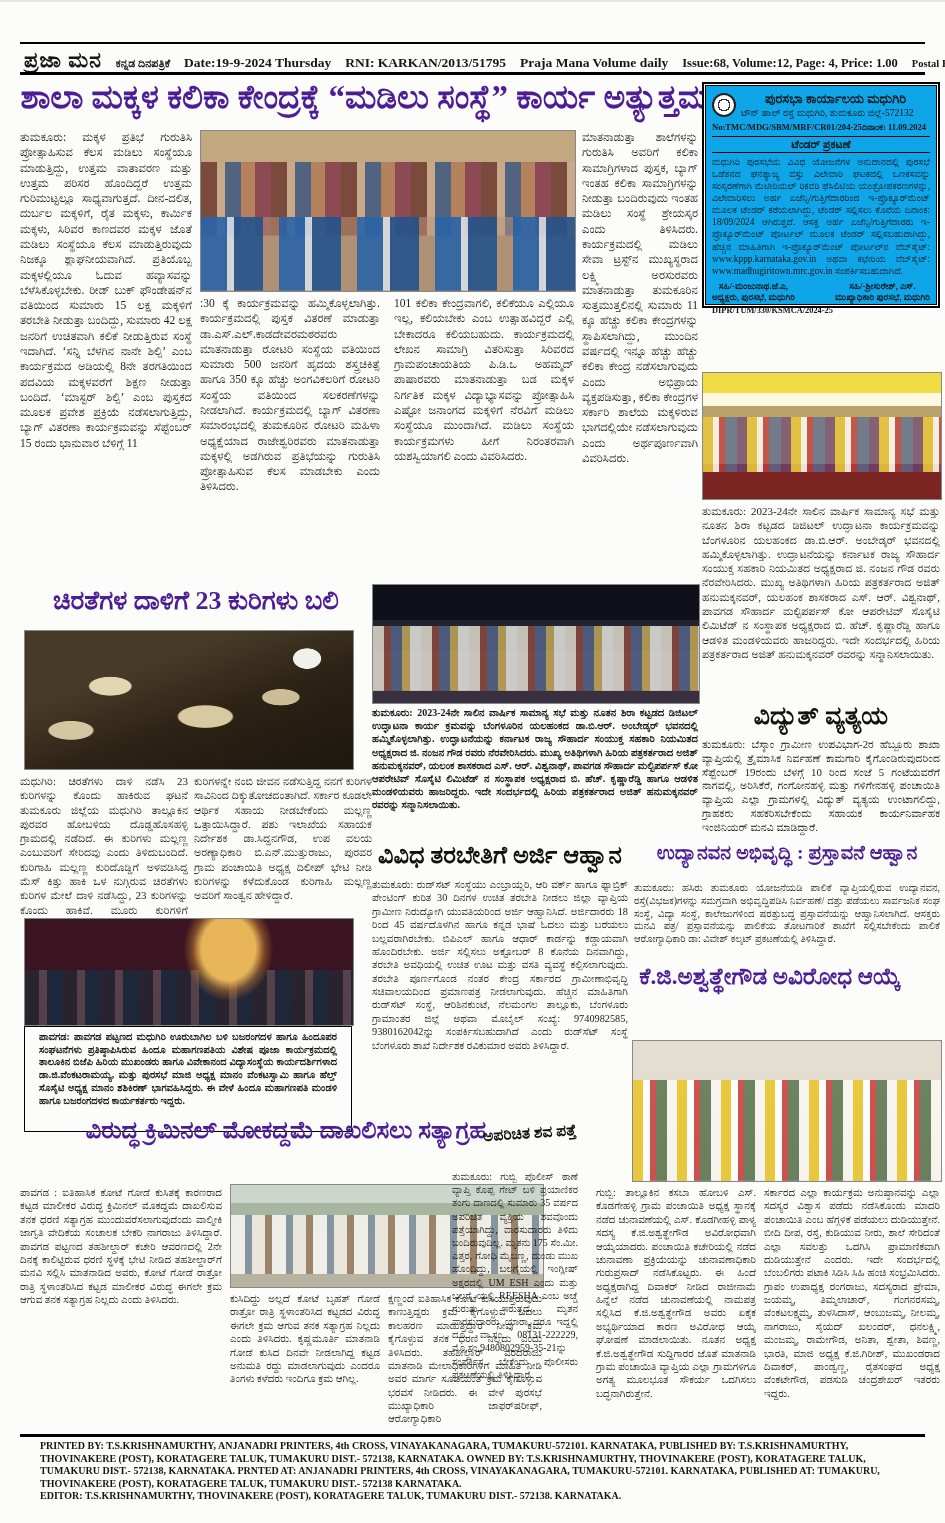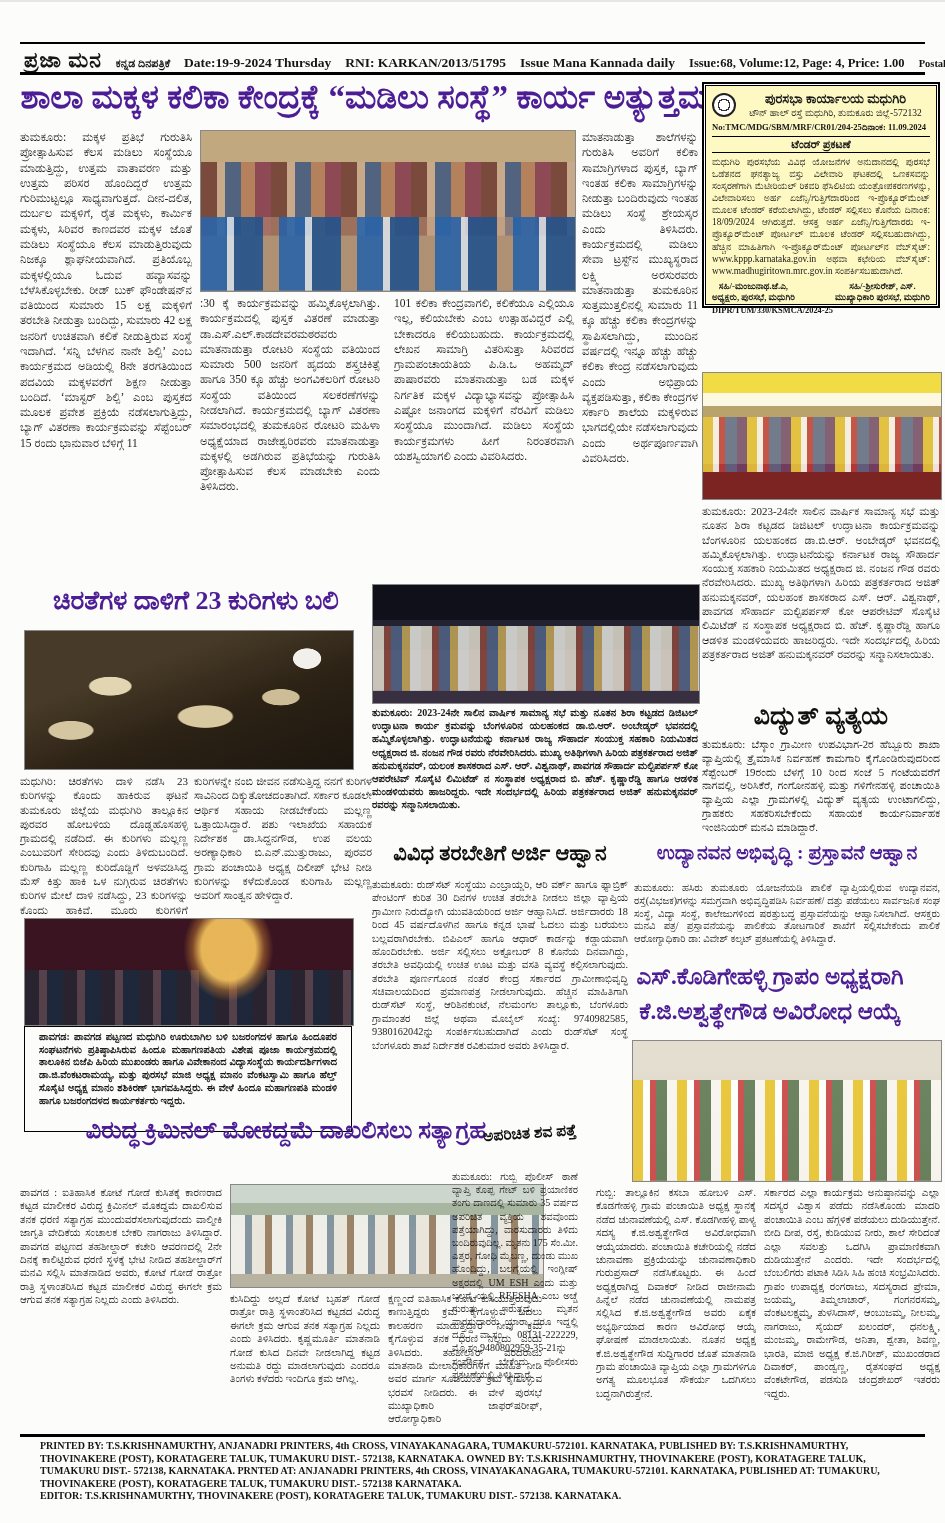--- a/index.html
+++ b/index.html
@@ -12,23 +12,23 @@
   .red-h{color:#4c1d95;font-weight:bold;text-align:center;line-height:1.15;
          font-family:"Liberation Serif",serif;}
   .blk-h{color:#101010;font-weight:bold;text-align:center;line-height:1.1;
          font-family:"Liberation Serif",serif;}
   .ph{position:absolute;overflow:hidden;border:1px solid #888;}
   .masthead-row{display:flex;align-items:baseline;gap:14px;white-space:nowrap;}
   .logo{font-weight:bold;font-size:21px;border-bottom:2px solid #000;letter-spacing:1px;}
   .mh{font-weight:bold;font-size:13.5px;}
   .mh-small{font-weight:bold;font-size:11px;}
   .tender{border:2px solid #000;box-shadow:inset 0 0 0 1px #fff, inset 0 0 0 2px #000;
-          background:#fef9c3;padding:7px 8px;box-sizing:border-box;}
+          background:#0ea5e9;padding:7px 8px;box-sizing:border-box;}
   .tender .org{font-weight:bold;font-size:13px;text-align:center;}
-  .tender .addr{font-size:9.5px;text-align:center;margin-top:1px;}
+  .tender .addr{font-size:9.5px;margin-top:1px;}
   .tender .meta{display:flex;justify-content:flex-start;font-size:8.6px;font-weight:bold;margin-top:3px;}
   .tender .sub{font-weight:bold;font-size:11px;text-align:center;border-top:1px solid #000;
                border-bottom:1px solid #000;margin:3px 0;padding:1px 0;}
   .tender .body{font-size:9.3px;line-height:1.3;text-align:justify;}
   .tender .sigs{display:flex;justify-content:space-between;font-size:8.8px;font-weight:bold;margin-top:4px;}
   .tender .sigs div{text-align:center;line-height:1.25;}
   .tender .dipr{font-size:8.4px;font-weight:bold;margin-top:3px;}
   .cap-box{border:1.5px solid #000;padding:4px 14px;box-sizing:border-box;font-weight:bold;}
   .seal{display:inline-block;width:20px;height:20px;border-radius:50%;border:2px solid #222;
         background:radial-gradient(circle at 50% 50%, #fff 0 35%, #333 36% 45%, #fff 46% 100%);}
@@ -76,21 +76,21 @@
 <body>
 
 <div id="page">
 
   <div class="abs rule" style="left:20px;top:40px;width:905px;height:2px;"></div>
   <div class="abs masthead-row" style="left:24px;top:46px;width:898px;height:24px;">
     <span class="logo">ಪ್ರಜಾ ಮನ</span>
     <span class="mh-small">ಕನ್ನಡ ದಿನಪತ್ರಿಕೆ</span>
     <span class="mh">Date:19-9-2024 Thursday</span>
     <span class="mh">RNI: KARKAN/2013/51795</span>
-    <span class="mh">Issue Mana Kannada daily</span>
+    <span class="mh">Praja Mana Volume daily</span>
     <span class="mh" style="font-size:12.5px;">Issue:68, Volume:12, Page: 4, Price: 1.00</span>
     <span class="mh-small" style="font-size:10.5px;">Postal Reg No: L2/RNP-1244/TMR/2023-25</span>
     <span class="dot-icon"></span>
   </div>
   <div class="abs rule" style="left:20px;top:70px;width:905px;height:3px;"></div>
 
   <div class="abs red-h" style="left:20px;top:77px;width:690px;height:48px;font-size:33px;">ಶಾಲಾ ಮಕ್ಕಳ ಕಲಿಕಾ ಕೇಂದ್ರಕ್ಕೆ “ಮಡಿಲು ಸಂಸ್ಥೆ” ಕಾರ್ಯ ಅತ್ಯುತ್ತಮ</div>
 
   <div class="abs bt" style="left:20px;top:128px;width:172px;height:452px;font-size:11.5px;line-height:1.33;">ತುಮಕೂರು: ಮಕ್ಕಳ ಪ್ರತಿಭೆ ಗುರುತಿಸಿ ಪ್ರೋತ್ಸಾಹಿಸುವ ಕೆಲಸ ಮಡಿಲು ಸಂಸ್ಥೆಯೂ ಮಾಡುತ್ತಿದ್ದು, ಉತ್ತಮ ವಾತಾವರಣ ಮತ್ತು ಉತ್ತಮ ಪರಿಸರ ಹೊಂದಿದ್ದರೆ ಉತ್ತಮ ಗುರಿಮುಟ್ಟಲ್ಲೂ ಸಾಧ್ಯವಾಗುತ್ತದೆ. ದೀನ-ದಲಿತ, ದುರ್ಬಲ ಮಕ್ಕಳಿಗೆ, ರೈತ ಮಕ್ಕಳು, ಕಾರ್ಮಿಕ ಮಕ್ಕಳು, ಸಿರಿವರ ಕಾಣದವರ ಮಕ್ಕಳ ಜೊತೆ ಮಡಿಲು ಸಂಸ್ಥೆಯೂ ಕೆಲಸ ಮಾಡುತ್ತಿರುವುದು ನಿಜಕ್ಕೂ ಶ್ಲಾಘನೀಯವಾಗಿದೆ. ಪ್ರತಿಯೊಬ್ಬ ಮಕ್ಕಳಲ್ಲಿಯೂ ಓದುವ ಹವ್ಯಾಸವನ್ನು ಬೆಳೆಸಿಕೊಳ್ಳಬೇಕು. ರೀಡ್ ಬುಕ್ ಫೌಂಡೇಷನ್‌ನ ವತಿಯಿಂದ ಸುಮಾರು 15 ಲಕ್ಷ ಮಕ್ಕಳಿಗೆ ತರಬೇತಿ ನೀಡುತ್ತಾ ಬಂದಿದ್ದು, ಸುಮಾರು 42 ಲಕ್ಷ ಜನರಿಗೆ ಉಚಿತವಾಗಿ ಕಲಿಕೆ ನೀಡುತ್ತಿರುವ ಸಂಸ್ಥೆ ಇದಾಗಿದೆ. ‘ಸನ್ನಿ ಬೆಳಗಿನ ನಾನೇ ಶಿಲ್ಪಿ’ ಎಂಬ ಕಾರ್ಯಕ್ರಮದ ಅಡಿಯಲ್ಲಿ 8ನೇ ತರಗತಿಯಿಂದ ಪದವಿಯ ಮಕ್ಕಳವರೆಗೆ ಶಿಕ್ಷಣ ನೀಡುತ್ತಾ ಬಂದಿದೆ. ‘ಮಾಸ್ಟರ್ ಶಿಲ್ಪಿ’ ಎಂಬ ಪುಸ್ತಕದ ಮೂಲಕ ಪ್ರವೇಶ ಪ್ರಕ್ರಿಯೆ ನಡೆಸಲಾಗುತ್ತಿದ್ದು, ಬ್ಯಾಗ್ ವಿತರಣಾ ಕಾರ್ಯಕ್ರಮವನ್ನು ಸೆಪ್ಟೆಂಬರ್ 15 ರಂದು ಭಾನುವಾರ ಬೆಳಿಗ್ಗೆ 11</div>
   <div class="ph" id="ph-main" style="left:200px;top:128px;width:374px;height:160px;"></div>
@@ -135,28 +135,27 @@
   <div class="ph" id="ph-sheep" style="left:24px;top:628px;width:328px;height:138px;"></div>
   <div class="abs bt" style="left:20px;top:772px;width:168px;height:142px;font-size:11px;line-height:1.3;">ಮಧುಗಿರಿ: ಚಿರತೆಗಳು ದಾಳಿ ನಡೆಸಿ 23 ಕುರಿಗಳನ್ನು ಕೊಂದು ಹಾಕಿರುವ ಘಟನೆ ತುಮಕೂರು ಜಿಲ್ಲೆಯ ಮಧುಗಿರಿ ತಾಲ್ಲೂಕಿನ ಪುರವರ ಹೋಬಳಿಯ ದೊಡ್ಡಹೊಸಹಳ್ಳಿ ಗ್ರಾಮದಲ್ಲಿ ನಡೆದಿದೆ. ಈ ಕುರಿಗಳು ಮಲ್ಲಣ್ಣ ಎಂಬುವರಿಗೆ ಸೇರಿದವು ಎಂದು ತಿಳಿದುಬಂದಿದೆ. ಕುರಿಗಾಹಿ ಮಲ್ಲಣ್ಣ ಕುರಿದೊಡ್ಡಿಗೆ ಅಳವಡಿಸಿದ್ದ ಮೆಸ್ ಕಿತ್ತು ಹಾಕಿ ಒಳ ನುಗ್ಗಿರುವ ಚಿರತೆಗಳು ಕುರಿಗಳ ಮೇಲೆ ದಾಳಿ ನಡೆಸಿದ್ದು, 23 ಕುರಿಗಳನ್ನು ಕೊಂದು ಹಾಕಿವೆ. ಮೂರು ಕುರಿಗಳಿಗೆ ಗಾಯಗೊಳಿಸಿವೆ.</div>
   <div class="abs bt" style="left:194px;top:772px;width:178px;height:142px;font-size:11px;line-height:1.3;">ಕುರಿಗಳನ್ನೇ ನಂಬಿ ಜೀವನ ನಡೆಸುತ್ತಿದ್ದ ನನಗೆ ಕುರಿಗಳ ಸಾವಿನಿಂದ ದಿಕ್ಕುತೋಚದಂತಾಗಿದೆ. ಸರ್ಕಾರ ಕೂಡಲೇ ಆರ್ಥಿಕ ಸಹಾಯ ನೀಡಬೇಕೆಂದು ಮಲ್ಲಣ್ಣ ಒತ್ತಾಯಿಸಿದ್ದಾರೆ. ಪಶು ಇಲಾಖೆಯ ಸಹಾಯಕ ನಿರ್ದೇಶಕ ಡಾ.ಸಿದ್ದನಗೌಡ, ಉಪ ವಲಯ ಅರಣ್ಯಾಧಿಕಾರಿ ಬಿ.ಎನ್.ಮುತ್ತುರಾಜು, ಪುರವರ ಗ್ರಾಮ ಪಂಚಾಯಿತಿ ಅಧ್ಯಕ್ಷ ದಿಲೀಪ್ ಭೇಟಿ ನೀಡಿ ಕುರಿಗಳನ್ನು ಕಳೆದುಕೊಂಡ ಕುರಿಗಾಹಿ ಮಲ್ಲಣ್ಣ ಅವರಿಗೆ ಸಾಂತ್ವನ ಹೇಳಿದ್ದಾರೆ.</div>
 
   <div class="ph" id="ph-ganesha" style="left:24px;top:916px;width:328px;height:106px;"></div>
   <div class="abs bt cap-box" style="left:24px;top:1024px;width:328px;height:106px;font-size:9.8px;line-height:1.3;">ಪಾವಗಡ: ಪಾವಗಡ ಪಟ್ಟಣದ ಮಧುಗಿರಿ ಊರುಬಾಗಿಲ ಬಳಿ ಬಜರಂಗದಳ ಹಾಗೂ ಹಿಂದೂಪರ ಸಂಘಟನೆಗಳು ಪ್ರತಿಷ್ಠಾಪಿಸಿರುವ ಹಿಂದೂ ಮಹಾಗಣಪತಿಯ ವಿಶೇಷ ಪೂಜಾ ಕಾರ್ಯಕ್ರಮದಲ್ಲಿ ತಾಲೂಕಿನ ಬಿಜೆಪಿ ಹಿರಿಯ ಮುಖಂಡರು ಹಾಗೂ ವಿವೇಕಾನಂದ ವಿದ್ಯಾಸಂಸ್ಥೆಯ ಕಾರ್ಯದರ್ಶಿಗಳಾದ ಡಾ.ಜಿ.ವೆಂಕಟರಾಮಯ್ಯ, ಮತ್ತು ಪುರಸಭೆ ಮಾಜಿ ಅಧ್ಯಕ್ಷ ಮಾನಂ ವೆಂಕಟಸ್ವಾಮಿ ಹಾಗೂ ಹೆಲ್ತ್ ಸೊಸೈಟಿ ಅಧ್ಯಕ್ಷ ಮಾನಂ ಶಶಿಕಿರಣ್ ಭಾಗವಹಿಸಿದ್ದರು. ಈ ವೇಳೆ ಹಿಂದೂ ಮಹಾಗಣಪತಿ ಮಂಡಳಿ ಹಾಗೂ ಬಜರಂಗದಳದ ಕಾರ್ಯಕರ್ತರು ಇದ್ದರು.</div>
 
   <div class="ph" id="ph-stage" style="left:372px;top:582px;width:326px;height:118px;"></div>
   <div class="abs bt" style="left:372px;top:704px;width:326px;height:122px;font-size:10px;line-height:1.32;font-weight:bold;">ತುಮಕೂರು: 2023-24ನೇ ಸಾಲಿನ ವಾರ್ಷಿಕ ಸಾಮಾನ್ಯ ಸಭೆ ಮತ್ತು ನೂತನ ಶಿರಾ ಕಟ್ಟಡದ ಡಿಜಿಟಲ್ ಉದ್ಘಾಟನಾ ಕಾರ್ಯ ಕ್ರಮವನ್ನು ಬೆಂಗಳೂರಿನ ಯಲಹಂಕದ ಡಾ.ಬಿ.ಆರ್. ಅಂಬೇಡ್ಕರ್ ಭವನದಲ್ಲಿ ಹಮ್ಮಿಕೊಳ್ಳಲಾಗಿತ್ತು. ಉದ್ಘಾಟನೆಯನ್ನು ಕರ್ನಾಟಕ ರಾಜ್ಯ ಸೌಹಾರ್ದ ಸಂಯುಕ್ತ ಸಹಕಾರಿ ನಿಯಮಿತದ ಅಧ್ಯಕ್ಷರಾದ ಜಿ. ನಂಜನ ಗೌಡ ರವರು ನೆರವೇರಿಸಿದರು. ಮುಖ್ಯ ಅತಿಥಿಗಳಾಗಿ ಹಿರಿಯ ಪತ್ರಕರ್ತರಾದ ಅಜಿತ್ ಹನುಮಕ್ಕನವರ್, ಯಲಂಕ ಶಾಸಕರಾದ ಎಸ್. ಆರ್. ವಿಶ್ವನಾಥ್, ಪಾವಗಡ ಸೌಹಾರ್ದ ಮಲ್ಟಿಪರ್ಪಸ್ ಕೋ ಆಪರೇಟಿವ್ ಸೊಸೈಟಿ ಲಿಮಿಟೆಡ್ ನ ಸಂಸ್ಥಾಪಕ ಅಧ್ಯಕ್ಷರಾದ ಬಿ. ಹೆಚ್. ಕೃಷ್ಣಾರೆಡ್ಡಿ ಹಾಗೂ ಆಡಳಿತ ಮಂಡಳಿಯವರು ಹಾಜರಿದ್ದರು. ಇದೇ ಸಂದರ್ಭದಲ್ಲಿ ಹಿರಿಯ ಪತ್ರಕರ್ತರಾದ ಅಜಿತ್ ಹನುಮಕ್ಕನವರ್ ರವರನ್ನು ಸನ್ಮಾನಿಸಲಾಯಿತು.</div>
 
-  <div class="abs blk-h" style="left:372px;top:840px;width:256px;height:32px;font-size:21px;">ವಿವಿಧ ತರಬೇತಿಗೆ ಅರ್ಜಿ ಆಹ್ವಾನ</div>
+  <div class="abs blk-h" style="left:372px;top:840px;width:256px;height:32px;font-size:24px;">ವಿವಿಧ ತರಬೇತಿಗೆ ಅರ್ಜಿ ಆಹ್ವಾನ</div>
   <div class="abs bt" style="left:372px;top:876px;width:256px;height:252px;font-size:10.3px;line-height:1.3;">ತುಮಕೂರು: ರುಡ್‌ಸೆಟ್ ಸಂಸ್ಥೆಯು ಎಂಬ್ರಾಯ್ಡರಿ, ಆರಿ ವರ್ಕ್ ಹಾಗೂ ಫ್ಯಾಬ್ರಿಕ್ ಪೇಂಟಿಂಗ್ ಕುರಿತ 30 ದಿನಗಳ ಉಚಿತ ತರಬೇತಿ ನೀಡಲು ಜಿಲ್ಲಾ ವ್ಯಾಪ್ತಿಯ ಗ್ರಾಮೀಣ ನಿರುದ್ಯೋಗಿ ಯುವತಿಯರಿಂದ ಅರ್ಜಿ ಆಹ್ವಾನಿಸಿದೆ. ಅರ್ಜಿದಾರರು 18 ರಿಂದ 45 ವರ್ಷದೊಳಗಿನ ಹಾಗೂ ಕನ್ನಡ ಭಾಷೆ ಓದಲು ಮತ್ತು ಬರೆಯಲು ಬಲ್ಲವರಾಗಿರಬೇಕು. ಬಿಪಿಎಲ್ ಹಾಗೂ ಆಧಾರ್ ಕಾರ್ಡನ್ನು ಕಡ್ಡಾಯವಾಗಿ ಹೊಂದಿರಬೇಕು. ಅರ್ಜಿ ಸಲ್ಲಿಸಲು ಅಕ್ಟೋಬರ್ 8 ಕೊನೆಯ ದಿನವಾಗಿದ್ದು, ತರಬೇತಿ ಅವಧಿಯಲ್ಲಿ ಉಚಿತ ಊಟ ಮತ್ತು ವಸತಿ ವ್ಯವಸ್ಥೆ ಕಲ್ಪಿಸಲಾಗುವುದು. ತರಬೇತಿ ಪೂರ್ಣಗೊಂಡ ನಂತರ ಕೇಂದ್ರ ಸರ್ಕಾರದ ಗ್ರಾಮೀಣಾಭಿವೃದ್ಧಿ ಸಚಿವಾಲಯದಿಂದ ಪ್ರಮಾಣಪತ್ರ ನೀಡಲಾಗುವುದು. ಹೆಚ್ಚಿನ ಮಾಹಿತಿಗಾಗಿ ರುಡ್‌ಸೆಟ್ ಸಂಸ್ಥೆ, ಆರಿಶಿನಕುಂಟೆ, ನೆಲಮಂಗಲ ತಾಲ್ಲೂಕು, ಬೆಂಗಳೂರು ಗ್ರಾಮಾಂತರ ಜಿಲ್ಲೆ ಅಥವಾ ಮೊಬೈಲ್ ಸಂಖ್ಯೆ: 9740982585, 9380162042ನ್ನು ಸಂಪರ್ಕಿಸಬಹುದಾಗಿದೆ ಎಂದು ರುಡ್‌ಸೆಟ್ ಸಂಸ್ಥೆ ಬೆಂಗಳೂರು ಶಾಖೆ ನಿರ್ದೇಶಕ ರವಿಕುಮಾರ ಅವರು ತಿಳಿಸಿದ್ದಾರೆ.</div>
 
   <div class="abs red-h" style="left:634px;top:840px;width:306px;height:36px;font-size:19.5px;">ಉದ್ಯಾನವನ ಅಭಿವೃದ್ಧಿ : ಪ್ರಸ್ತಾವನೆ ಆಹ್ವಾನ</div>
   <div class="abs bt" style="left:634px;top:880px;width:306px;height:74px;font-size:10px;line-height:1.28;">ತುಮಕೂರು: ಹಸಿರು ತುಮಕೂರು ಯೋಜನೆಯಡಿ ಪಾಲಿಕೆ ವ್ಯಾಪ್ತಿಯಲ್ಲಿರುವ ಉದ್ಯಾನವನ, ರಸ್ತೆ(ವಿಭಜಕ)ಗಳನ್ನು ಸಮಗ್ರವಾಗಿ ಅಭಿವೃದ್ಧಿಪಡಿಸಿ ನಿರ್ವಹಣೆ/ ದತ್ತು ಪಡೆಯಲು ಸಾರ್ವಜನಿಕ ಸಂಘ ಸಂಸ್ಥೆ, ವಿದ್ಯಾ ಸಂಸ್ಥೆ, ಕಾಲೇಜುಗಳಿಂದ ಷರತ್ತುಬದ್ಧ ಪ್ರಸ್ತಾವನೆಯನ್ನು ಆಹ್ವಾನಿಸಲಾಗಿದೆ. ಆಸಕ್ತರು ಮನವಿ ಪತ್ರ/ ಪ್ರಸ್ತಾವನೆಯನ್ನು ಪಾಲಿಕೆಯ ತೋಟಗಾರಿಕೆ ಶಾಖೆಗೆ ಸಲ್ಲಿಸಬೇಕೆಂದು ಪಾಲಿಕೆ ಆರೋಗ್ಯಾಧಿಕಾರಿ ಡಾ: ವಿವೇಶ್ ಕಲ್ಕಟ್ ಪ್ರಕಟಣೆಯಲ್ಲಿ ತಿಳಿಸಿದ್ದಾರೆ.</div>
 
   <div class="abs red-h" style="left:600px;top:958px;width:340px;height:76px;font-size:23px;line-height:1.5;">
-    <div>ಎಸ್.ಕೊಡಿಗೇಹಳ್ಳಿ ಗ್ರಾಪಂ ಅಧ್ಯಕ್ಷರಾಗಿ</div>
     <div>ಕೆ.ಜಿ.ಅಶ್ವತ್ಥೇಗೌಡ ಅವಿರೋಧ ಆಯ್ಕೆ</div>
   </div>
   <div class="ph" id="ph-garland" style="left:632px;top:1038px;width:308px;height:140px;"></div>
   <div class="abs bt" style="left:596px;top:1184px;width:160px;height:244px;font-size:10.3px;line-height:1.3;">ಗುಬ್ಬಿ: ತಾಲ್ಲೂಕಿನ ಕಸಬಾ ಹೋಬಳಿ ಎಸ್. ಕೊಡಗೇಹಳ್ಳಿ ಗ್ರಾಮ ಪಂಚಾಯಿತಿ ಅಧ್ಯಕ್ಷ ಸ್ಥಾನಕ್ಕೆ ನಡೆದ ಚುನಾವಣೆಯಲ್ಲಿ ಎಸ್. ಕೊಡಗೀಹಳ್ಳಿ ಪಾಳ್ಯ ಸದಸ್ಯ ಕೆ.ಜಿ.ಅಶ್ವತ್ಥೇಗೌಡ ಅವಿರೋಧವಾಗಿ ಆಯ್ಕೆಯಾದರು. ಪಂಚಾಯಿತಿ ಕಚೇರಿಯಲ್ಲಿ ನಡೆದ ಚುನಾವಣಾ ಪ್ರಕ್ರಿಯೆಯನ್ನು ಚುನಾವಣಾಧಿಕಾರಿ ಗುರುಪ್ರಸಾದ್ ನಡೆಸಿಕೊಟ್ಟರು. ಈ ಹಿಂದೆ ಅಧ್ಯಕ್ಷರಾಗಿದ್ದ ದಿವಾಕರ್ ನೀಡಿದ ರಾಜೀನಾಮೆ ಹಿನ್ನೆಲೆ ನಡೆದ ಚುನಾವಣೆಯಲ್ಲಿ ನಾಮಪತ್ರ ಸಲ್ಲಿಸಿದ ಕೆ.ಜಿ.ಅಶ್ವತ್ಥೇಗೌಡ ಅವರು ಏಕೈಕ ಅಭ್ಯರ್ಥಿಯಾದ ಕಾರಣ ಅವಿರೋಧ ಆಯ್ಕೆ ಘೋಷಣೆ ಮಾಡಲಾಯಿತು. ನೂತನ ಅಧ್ಯಕ್ಷ ಕೆ.ಜಿ.ಅಶ್ವತ್ಥೇಗೌಡ ಸುದ್ದಿಗಾರರ ಜೊತೆ ಮಾತನಾಡಿ ಗ್ರಾಮ ಪಂಚಾಯಿತಿ ವ್ಯಾಪ್ತಿಯ ಎಲ್ಲಾ ಗ್ರಾಮಗಳಿಗೂ ಅಗತ್ಯ ಮೂಲಭೂತ ಸೌಕರ್ಯ ಒದಗಿಸಲು ಬದ್ಧನಾಗಿರುತ್ತೇನೆ.</div>
   <div class="abs bt" style="left:764px;top:1184px;width:176px;height:244px;font-size:10.3px;line-height:1.3;">ಸರ್ಕಾರದ ಎಲ್ಲಾ ಕಾರ್ಯಕ್ರಮ ಅನುಷ್ಠಾನವನ್ನು ಎಲ್ಲಾ ಸದಸ್ಯರ ವಿಶ್ವಾಸ ಪಡೆದು ನಡೆಸಿಕೊಂಡು ಮಾದರಿ ಪಂಚಾಯಿತಿ ಎಂಬ ಹೆಗ್ಗಳಿಕೆ ಪಡೆಯಲು ದುಡಿಯುತ್ತೇನೆ. ಬೀದಿ ದೀಪ, ರಸ್ತೆ, ಕುಡಿಯುವ ನೀರು, ಶಾಲೆ ಸೇರಿದಂತೆ ಎಲ್ಲಾ ಸವಲತ್ತು ಒದಗಿಸಿ ಪ್ರಾಮಾಣಿಕವಾಗಿ ದುಡಿಯುತ್ತೇನೆ ಎಂದರು. ಇದೇ ಸಂದರ್ಭದಲ್ಲಿ ಬೆಂಬಲಿಗರು ಪಟಾಕಿ ಸಿಡಿಸಿ ಸಿಹಿ ಹಂಚಿ ಸಂಭ್ರಮಿಸಿದರು. ಗ್ರಾಪಂ ಉಪಾಧ್ಯಕ್ಷ ರಂಗರಾಜು, ಸದಸ್ಯರಾದ ಪ್ರೇಮಾ, ಜಯಮ್ಮ, ತಿಮ್ಮಲಾಚಾರ್, ಗಂಗನರಸಮ್ಮ, ವೆಂಕಟಲಕ್ಷ್ಮಮ್ಮ, ತುಳಸಿದಾಸ್, ಆಂಬುಜಮ್ಮ, ನೀಲಮ್ಮ, ನಾಗರಾಜು, ಸೈಯದ್ ಖಲಂದರ್, ಧನಲಕ್ಷ್ಮಿ, ಮಂಜಮ್ಮ, ರಾಮೇಗೌಡ, ಅನಿತಾ, ಶ್ವೇತಾ, ಶಿವಣ್ಣ, ಭಾರತಿ, ಮಾಜಿ ಅಧ್ಯಕ್ಷ ಕೆ.ಜಿ.ಗಿರೀಶ್, ಮುಖಂಡರಾದ ದಿವಾಕರ್, ಪಾಂಡ್ವಣ್ಣ, ರೈತಸಂಘದ ಅಧ್ಯಕ್ಷ ವೆಂಕಟೇಗೌಡ, ಪಡಸುಡಿ ಚಂದ್ರಶೇಖರ್ ಇತರರು ಇದ್ದರು.</div>
 
   <div class="abs red-h" style="left:26px;top:1112px;width:520px;height:66px;font-size:24px;line-height:1.35;">
     <div>ವಿರುದ್ಧ ಕ್ರಿಮಿನಲ್ ಮೋಕದ್ದಮೆ ದಾಖಲಿಸಲು ಸತ್ಯಾಗ್ರಹ</div>
   </div>
   <div class="abs blk-h" style="left:448px;top:1122px;width:165px;height:40px;font-size:15.5px;transform:rotate(-4deg);">ಅಪರಿಚಿತ ಶವ ಪತ್ತೆ</div>

